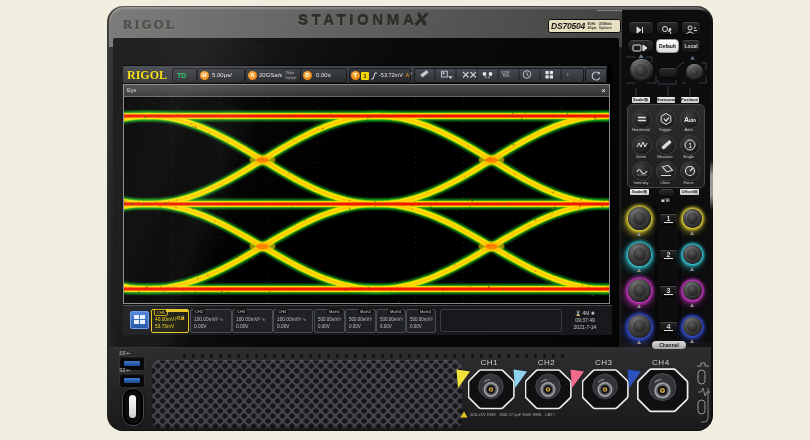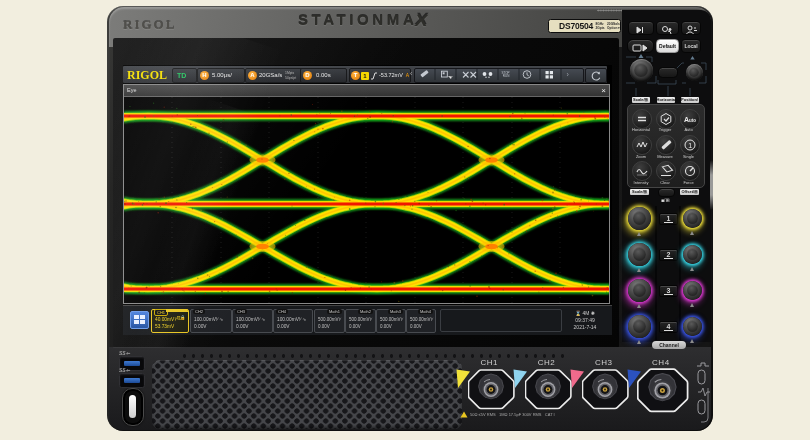--- a/index.html
+++ b/index.html
@@ -13,21 +13,21 @@
 #bezeltop{left:109px;top:7px;width:602px;height:40px;border-radius:15px 15px 0 0;
   background:linear-gradient(100deg,#7c7c7a 0%,#6a6a68 25%,#565654 55%,#434341 85%,#3a3a38 100%);
   box-shadow:inset 0 2px 2px rgba(255,255,255,.25);}
 #rigol-top{left:123px;top:17px;width:80px;height:14px;font-family:"Liberation Serif",serif;
   font-size:13px;font-weight:bold;letter-spacing:2px;color:#504f4b;
   text-shadow:0 -1px 0 rgba(0,0,0,.35),0 1px 0 rgba(255,255,255,.10);}
 #stationmax{left:298px;top:11px;width:160px;height:22px;font-size:15px;font-weight:bold;
   letter-spacing:3.6px;color:#2e2e2a;text-shadow:0 -1px 0 rgba(0,0,0,.55),0 1px 1px rgba(255,255,255,.10);}
 #ds-label{left:548px;top:19px;width:71px;height:12px;background:#e6dfc0;border:1.5px solid #0d0d0d;
   border-radius:2.5px;display:flex;align-items:center;}
-#ds-label b{font-size:8.5px;color:#161616;margin-left:10px;letter-spacing:-0.2px;}
+#ds-label b{font-size:8.5px;color:#161616;margin-left:2px;letter-spacing:-0.2px;font-style:italic;}
 #ds-label .sm{font-size:3.2px;color:#2a2a2a;line-height:4px;margin-left:2.5px;font-weight:bold;}
 
 #glass{left:113px;top:38px;width:506px;height:310px;background:linear-gradient(115deg,#131313 0%,#0a0a0a 40%,#050505 100%);border-radius:2px;}
 #gloss{left:113px;top:38px;width:506px;height:310px;border-radius:2px;
   background:linear-gradient(123deg,rgba(255,255,255,.065) 0%,rgba(255,255,255,.03) 22%,rgba(255,255,255,0) 43%);pointer-events:none;z-index:40;}
 #lcd{left:123px;top:65px;width:489px;height:269px;background:#000;}
 
 #tbar{left:0px;top:1px;width:484px;height:17px;background:linear-gradient(#42454a,#2e3034);border-radius:1px;}
 .tseg{position:absolute;top:2px;height:13px;background:linear-gradient(#3a3d42,#26282c);border:1px solid #17181a;border-radius:2px;}
 .ocirc{position:absolute;width:9px;height:9px;border-radius:50%;background:radial-gradient(circle at 40% 35%,#ffb13d,#e07800);

